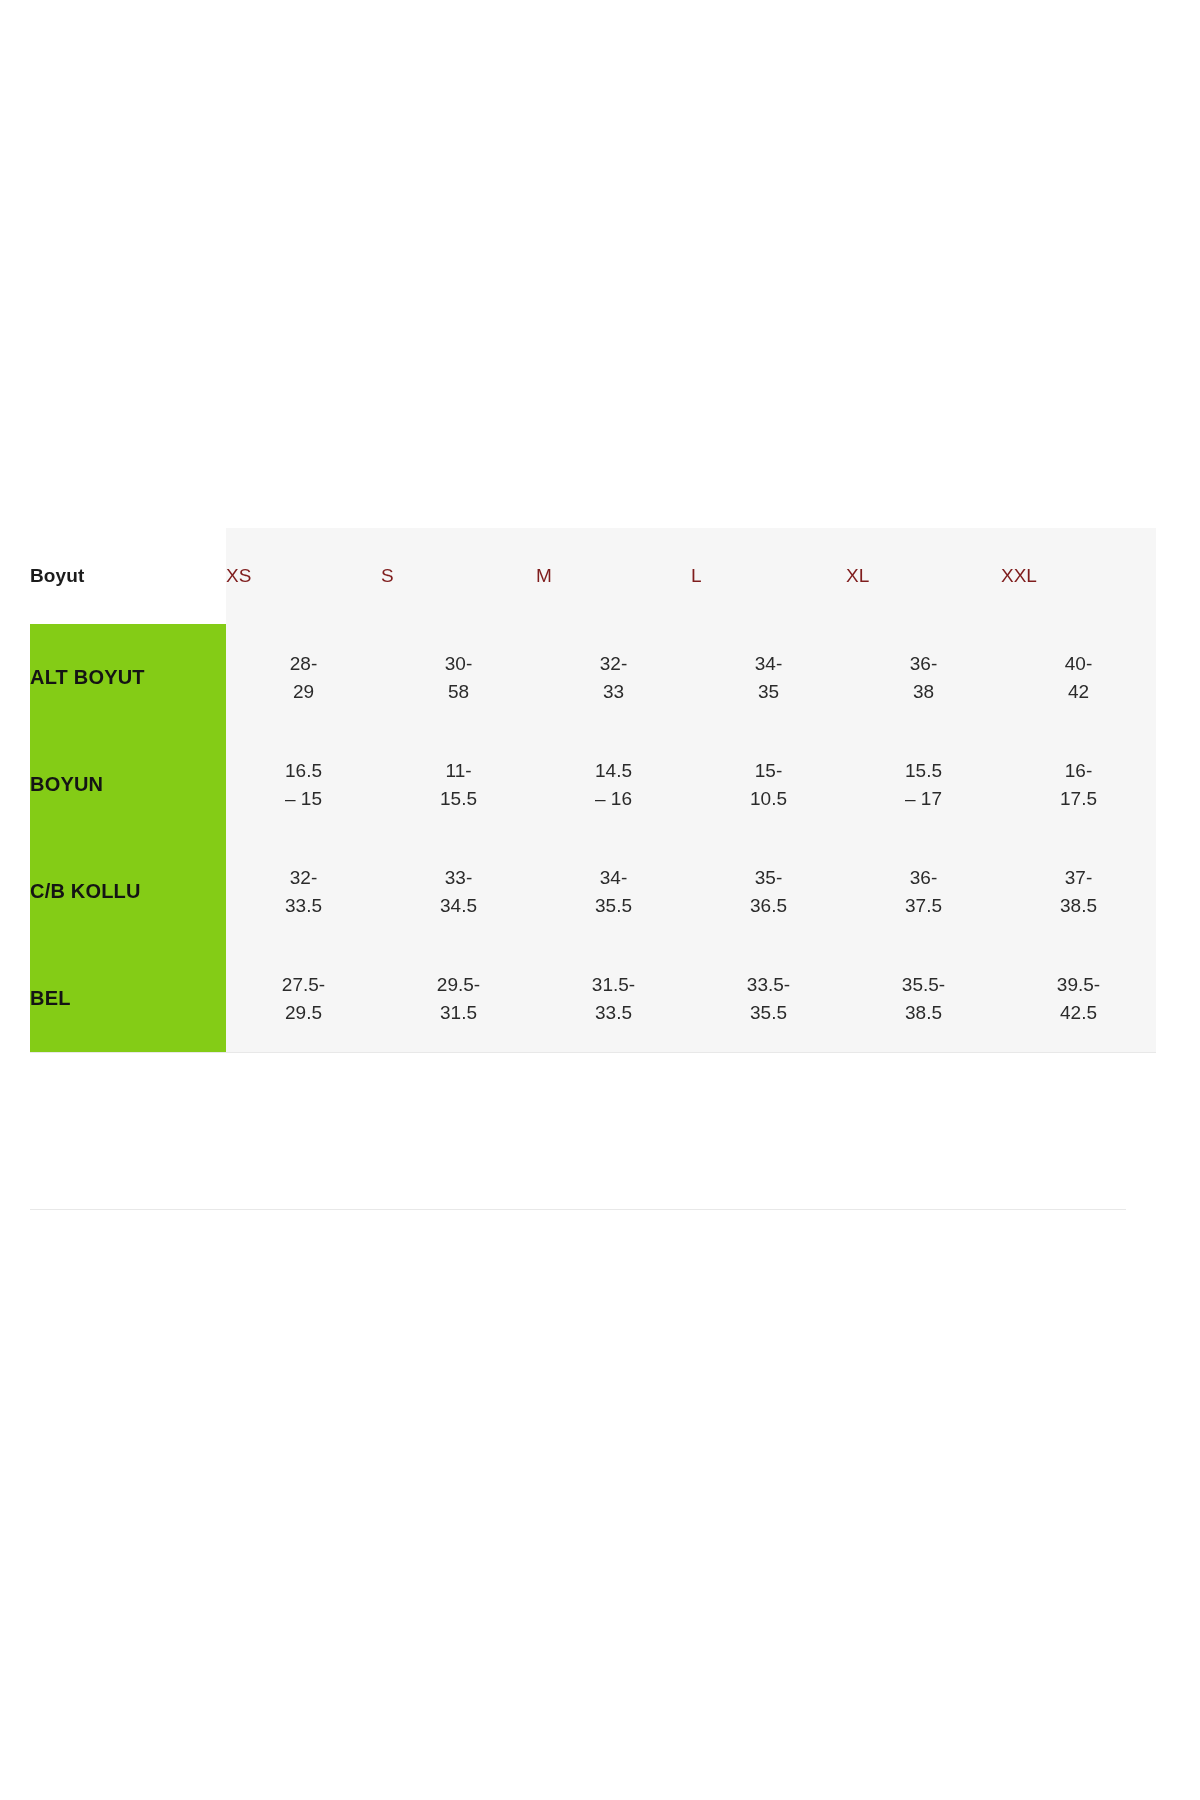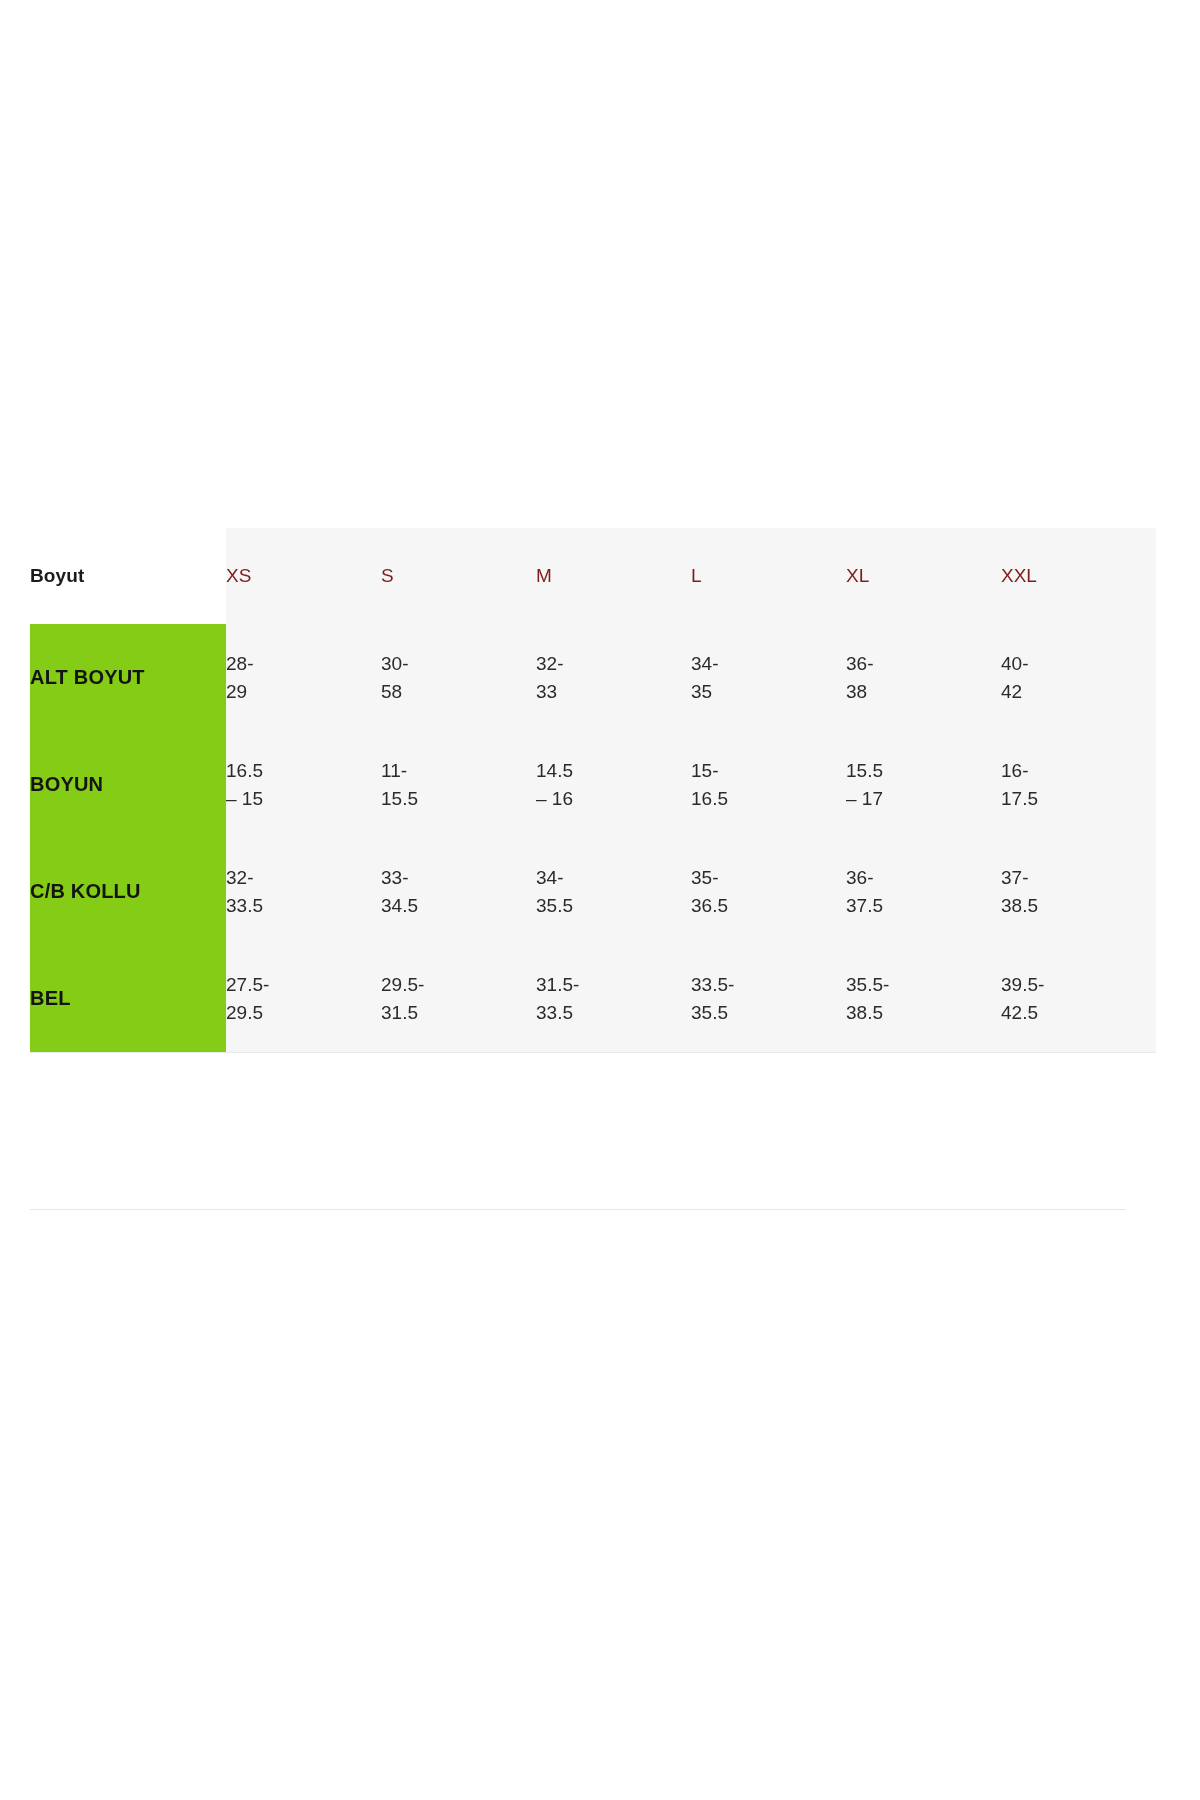--- a/index.html
+++ b/index.html
@@ -78,21 +78,21 @@
     padding-left: 18px;
     text-align: left;
     font-size: 20px;
     font-weight: bold;
     color: #141414;
     letter-spacing: .2px;
     background: #84cc16;
   }
   .cell-val {
     padding-left: 22px;
-    text-align: left;
+    text-align: center;
     font-size: 19px;
     font-weight: normal;
     color: #2b2b2b;
     background: #f6f6f6;
     line-height: 1.45;
     white-space: pre-line;
   }
 
   
   .body-row:last-child td { border-bottom: 1px solid #e8e8e8; }
@@ -152,21 +152,21 @@
         </tr>
         <tr class="body-row">
           <td class="row-label">BOYUN</td>
           <td class="cell-val">16.5
 – 15</td>
           <td class="cell-val">11-
 15.5</td>
           <td class="cell-val">14.5
 – 16</td>
           <td class="cell-val">15-
-16.5</td>
+10.5</td>
           <td class="cell-val">15.5
 – 17</td>
           <td class="cell-val">16-
 17.5</td>
         </tr>
         <tr class="body-row">
           <td class="row-label">C/B KOLLU</td>
           <td class="cell-val">32-
 33.5</td>
           <td class="cell-val">33-

